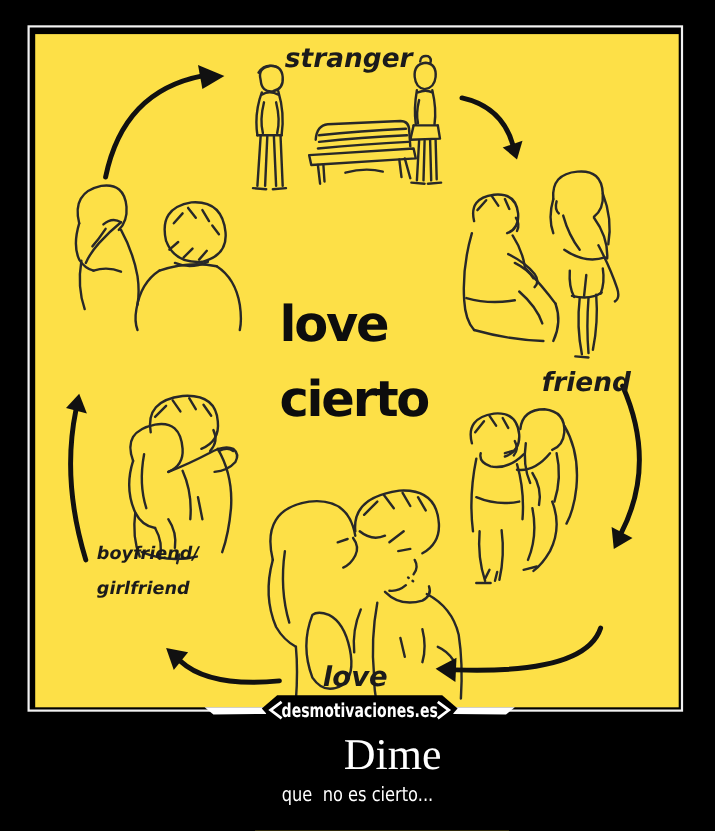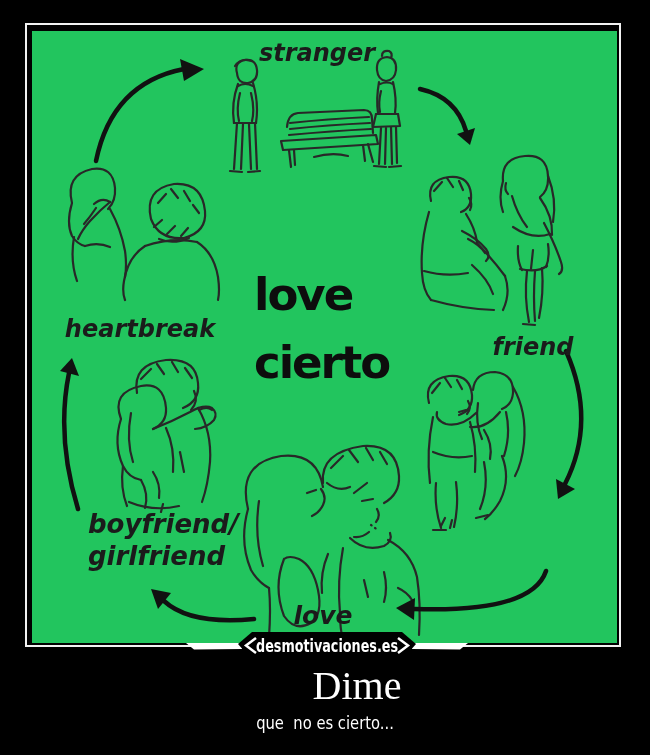--- a/index.html
+++ b/index.html
@@ -1,30 +1,30 @@
 <!DOCTYPE html>
 <html><head>
 <meta charset="utf-8">
 <style>
   html,body{margin:0;padding:0;background:#000;}
   .stage{position:relative;width:650px;height:755px;background:#000;overflow:hidden;
          font-family:"DejaVu Sans",sans-serif;}
   .frame{position:absolute;left:25px;top:23px;width:596px;height:624px;
          border:2px solid #f2f2f2;box-sizing:border-box;z-index:1;}
   .image{position:absolute;left:32px;top:31px;width:585px;height:612px;
-         background:#22c55e;z-index:2;}
+         background:#fde047;z-index:2;}
   .image svg.drawing{position:absolute;left:0;top:0;}
   .lbl{position:absolute;color:#1b1b1b;font-style:italic;font-weight:600;
        font-size:24px;white-space:nowrap;transform:translateX(-50%);}
   .lbl-stranger{left:285px;top:8px;}
   .lbl-heartbreak{left:108px;top:284px;}
   .lbl-friend{left:461px;top:302px;margin-left:40px;}
   .lbl-bestfriend{left:459px;top:499px;word-spacing:6px;}
   .lbl-love{left:291px;top:570px;font-size:25px;}
-  .lbl-bfgf{left:56px;top:477px;transform:none;line-height:32px;font-size:26px;}
+  .lbl-bfgf{left:56px;top:456px;transform:none;line-height:32px;font-size:16px;}
   .lbl-bfgf span{display:block;}
   .center-title{position:absolute;left:222px;top:230px;color:#0d0d0d;
        font-weight:bold;font-size:45px;letter-spacing:-2px;line-height:68px;}
   .center-title span{display:block;}
   .banner{position:absolute;left:0;top:630px;z-index:3;}
   .title{position:absolute;left:0;top:662px;width:650px;text-align:center;
          color:#fff;font-family:"Liberation Serif",serif;font-size:40px;z-index:3;padding-left:32px;}
   .subtitle{position:absolute;left:0;top:712px;width:650px;text-align:center;
          color:#fff;font-size:18px;white-space:pre;transform:scaleX(.82);
          transform-origin:50% 50%;z-index:3;}
@@ -240,21 +240,20 @@
           <polygon class="ah" points="119,558 126,578 139,562"></polygon>
         </g>
         <g>
           <path class="ar" d="M46 478 Q24 406 37 342"></path>
           <polygon class="ah" points="40,327 47,345 28,340"></polygon>
         </g>
       </g>
     </svg>
 
     <div class="lbl lbl-stranger">stranger</div>
-    <div class="lbl lbl-heartbreak">heartbreak</div>
     <div class="lbl lbl-friend">friend</div>
     <div class="lbl lbl-love">love</div>
     <div class="lbl lbl-bfgf">
       <span>boyfriend/</span>
       <span>girlfriend</span>
     </div>
 
     <div class="center-title">
       <span>love</span>
       <span>cierto</span>

